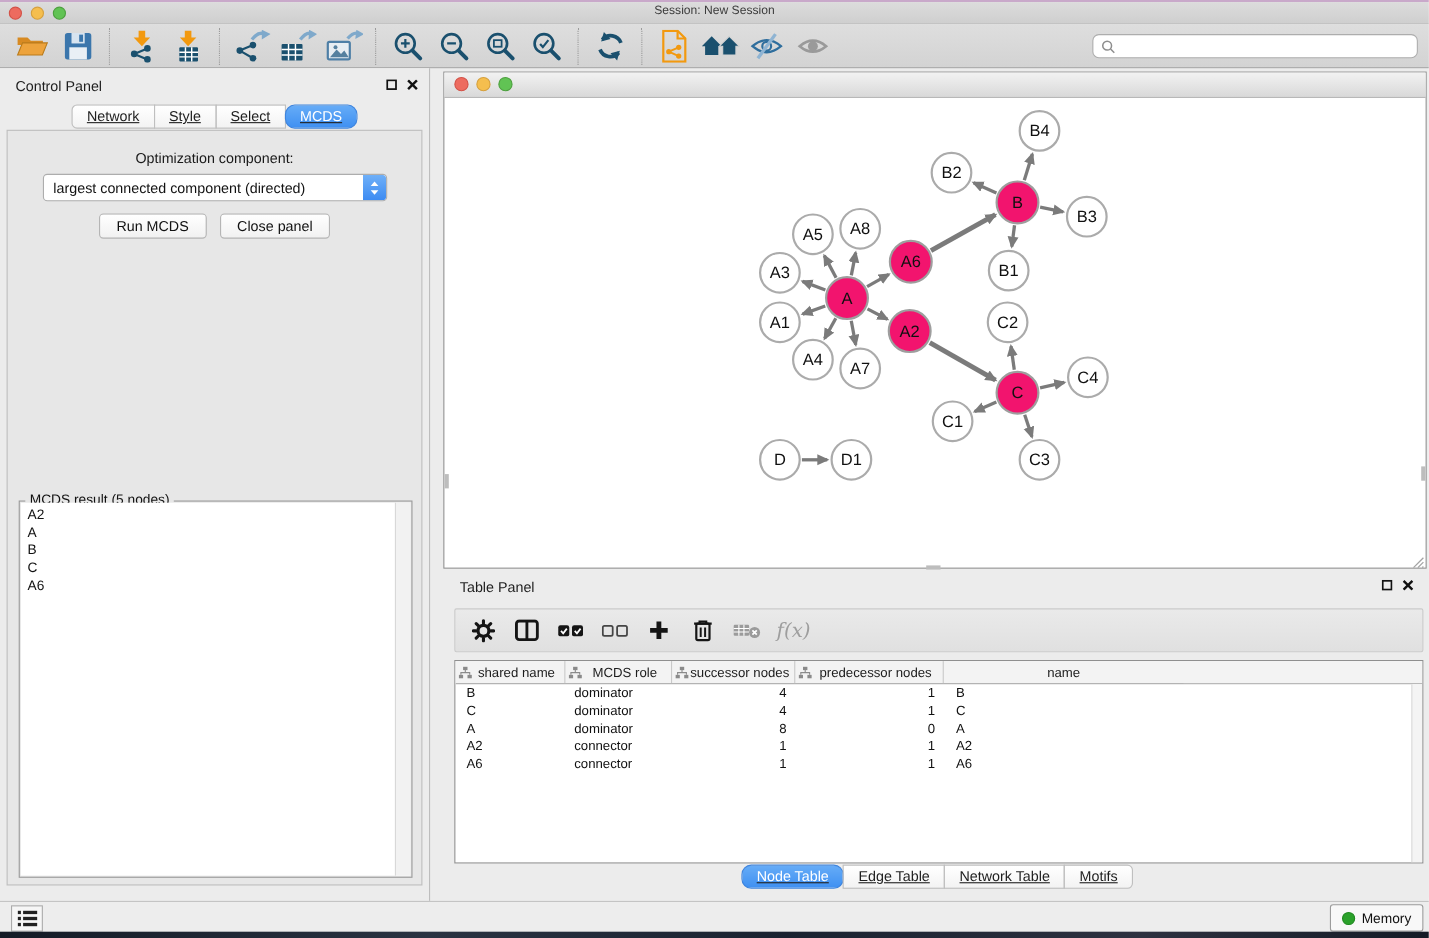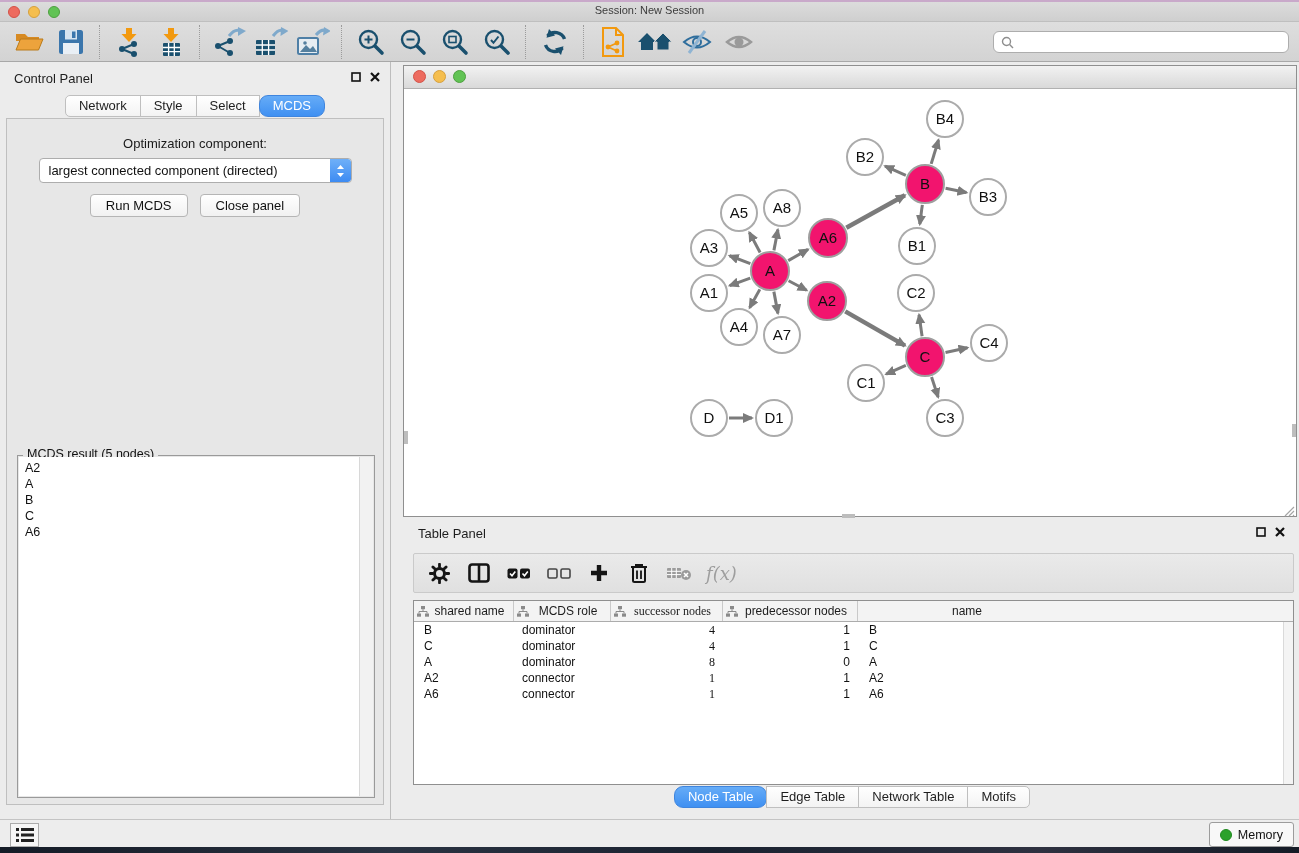--- a/index.html
+++ b/index.html
@@ -23,21 +23,21 @@
   .searchwrap input{border:none;outline:none;flex:1;height:18px;font-size:12px;background:transparent;margin-left:4px;}
 
   
   .main{position:absolute;left:0;top:62px;width:100%;height:757px;}
 
   
   .control-panel{position:absolute;left:0;top:0;width:391px;height:100%;background:#ECECEC;border-right:1px solid #BDBDBD;box-sizing:border-box;}
   .panel-titlerow{position:absolute;left:14px;top:9px;font-size:13px;color:#1E1E1E;}
   .panel-icons{position:absolute;right:10px;top:10px;display:flex;gap:9px;align-items:center;}
   .cp-tabs{position:absolute;left:0;top:33px;width:100%;display:flex;justify-content:center;}
-  .segbar{display:flex;}
+  .segbar{display:flex;text-decoration:underline;}
   .seg{background:linear-gradient(#FFFFFF,#F3F3F3);border:1px solid #BFBFBF;margin-left:-1px;padding:2px 13px;font-size:13px;color:#1E1E1E;line-height:16px;}
   .seg:first-child{border-radius:5px 0 0 5px;margin-left:0;}
   .seg:last-child{border-radius:0 5px 5px 0;}
   .seg.active{background:linear-gradient(#66ACF7,#3F90F2);border-color:#3F85DE;color:#FFF;border-radius:9px;}
   .cp-content{position:absolute;left:6px;right:6px;top:56px;bottom:14px;background:#E7E7E7;border:1px solid #BFBFBF;}
   .opt-label{margin-top:17px;text-align:center;font-size:13px;color:#1A1A1A;}
   .dropdown{margin:7px auto 0 auto;width:313px;height:25px;background:#FFF;border:1px solid #ADADAD;border-radius:4px;display:flex;align-items:center;box-sizing:border-box;overflow:hidden;}
   .dropdown .dd-text{flex:1;padding-left:9px;font-size:13px;color:#111;white-space:nowrap;}
   .dropdown .dd-stepper{width:21px;height:100%;background:linear-gradient(#6FB0F8,#3D8BF2);display:flex;align-items:center;justify-content:center;border-radius:0 3px 3px 0;}
   .btnrow{margin-top:11px;display:flex;justify-content:center;gap:12px;}
@@ -70,21 +70,21 @@
   .tp-titlerow{position:absolute;left:13px;top:6px;font-size:13px;color:#1E1E1E;}
   .tp-icons{position:absolute;right:14px;top:7px;display:flex;gap:9px;align-items:center;}
   .tp-toolbar{position:absolute;left:8px;right:5px;top:33px;height:40px;background:linear-gradient(#EAEAEA,#E0E0E0);border:1px solid #CACACA;border-radius:2px;display:flex;align-items:center;gap:14px;padding-left:12px;box-sizing:border-box;}
   .tpicon{min-width:26px;height:30px;display:flex;align-items:center;justify-content:center;}
   .fx{font-family:"DejaVu Serif", serif;font-style:italic;font-size:18px;color:#9E9E9E;}
   .table-wrap{position:absolute;left:8px;right:5px;top:80px;height:185px;background:#FFF;border:1px solid #8F8F8F;box-sizing:border-box;overflow:hidden;}
   .thead{display:flex;height:20px;background:#F3F3F3;border-bottom:1px solid #ACACAC;}
   .th{display:flex;align-items:center;box-sizing:border-box;border-right:1px solid #C9C9C9;padding:0 3px;font-size:12px;color:#1C1C1C;justify-content:center;}
   .th .thlabel{flex:1;text-align:center;}
   .th-fill{flex:1;background:#F3F3F3;}
-  .col0{width:100px;}.col1{width:97px;}.col2{width:112px;font-family:Liberation Serif, serif;}.col3{width:135px;}.col4{width:218px;border-right:none;}
+  .col0{width:100px;}.col1{width:97px;}.col2{width:112px;}.col3{width:135px;}.col4{width:218px;border-right:none;}
   .tbody{position:absolute;left:0;top:21px;right:9px;bottom:0;}
   .tr{display:flex;height:16px;align-items:center;}
   .td{box-sizing:border-box;padding:0 8px;font-size:12px;color:#111;white-space:nowrap;}
   .td.left{text-align:left;}
   .td.right{text-align:right;}
   .td.col0{padding-left:10px;}
   .td.col4{padding-left:11px;}
   .vscroll{position:absolute;right:0;top:21px;bottom:0;width:9px;background:#F4F4F4;border-left:1px solid #DADADA;}
   .tp-tabs{position:absolute;left:0;right:0;top:266px;display:flex;justify-content:center;}
 

